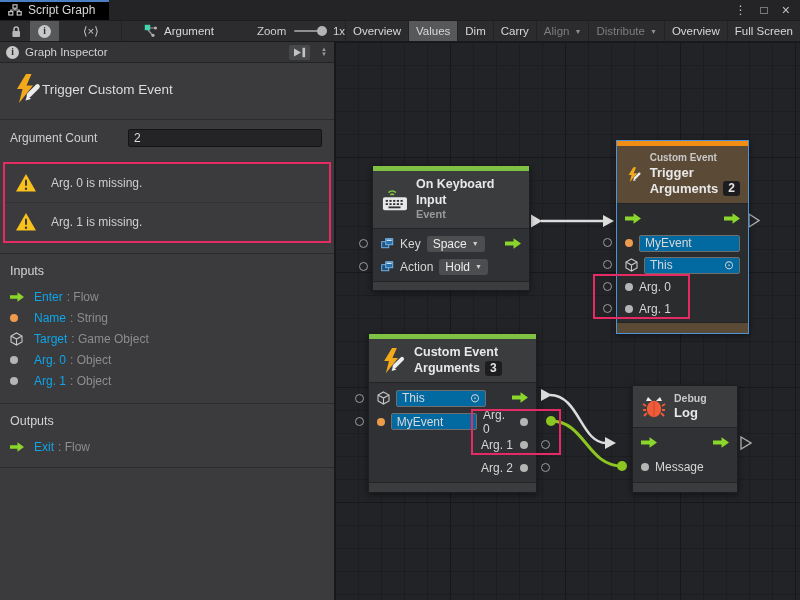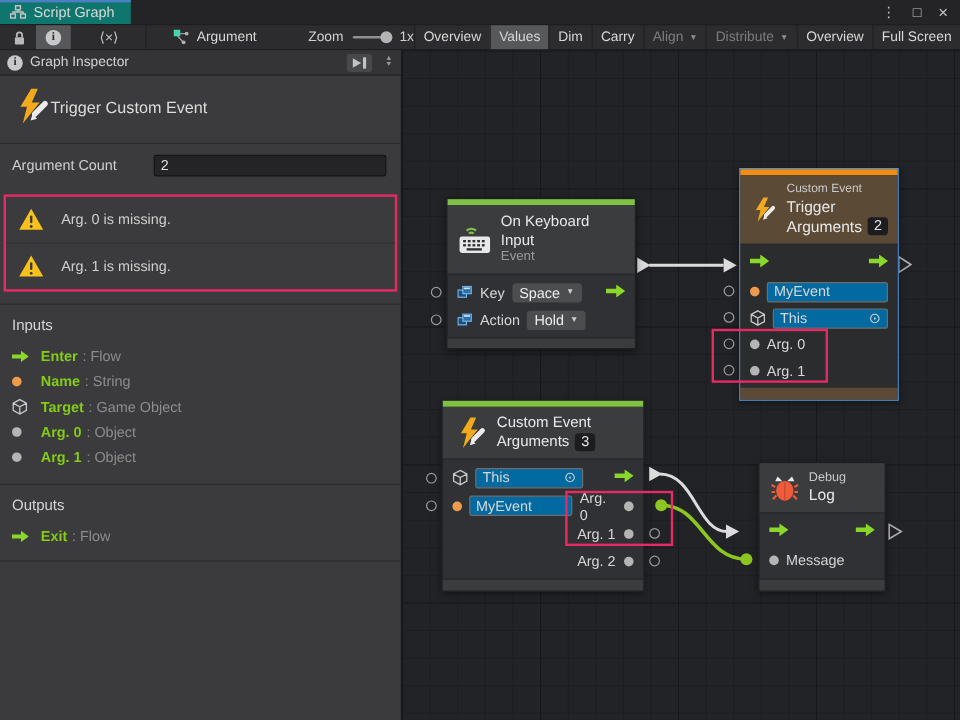--- a/index.html
+++ b/index.html
@@ -2,21 +2,21 @@
 <html><head>
 <meta charset="utf-8">
 <style>
   * { margin:0; padding:0; box-sizing:border-box; }
   html,body { width:800px; height:600px; overflow:hidden; background:#242426;
     font-family:"Liberation Sans", sans-serif; -webkit-font-smoothing:antialiased; }
   .window { width:800px; height:600px; display:flex; flex-direction:column; background:#242426; }
 
   
   .tabbar { height:20px; background:#242426; display:flex; align-items:stretch; position:relative; flex:none; }
-  .tab { background:#0f766e; display:flex; align-items:center; gap:6px; padding:0 14px 0 8px; position:relative; }
+  .tab { background:#000000; display:flex; align-items:center; gap:6px; padding:0 14px 0 8px; position:relative; }
   .tab-accent { position:absolute; top:0; left:0; right:0; height:2px; background:#4a7fc1; }
   .tab-label { color:#d8d8d8; font-size:12px; }
   .win-controls { margin-left:auto; display:flex; align-items:center; gap:14px; padding-right:10px; color:#c2c2c2; }
   .win-controls span { font-size:12px; line-height:1; cursor:default; }
 
   
   .toolbar { height:22px; background:#2c2c2e; border-top:1px solid #1d1d1f; border-bottom:1px solid #191a1c;
     display:flex; align-items:center; flex:none; font-size:11.5px; color:#d4d4d4; }
   .tbtn { height:100%; display:flex; align-items:center; padding:0 7px; color:#d8d8d8; white-space:nowrap; }
   .tbtn.icon-btn { padding:0 8px; }
@@ -48,42 +48,42 @@
   .text-input { flex:1; height:18px; background:#242426; border:1px solid #141416; border-radius:2px;
     color:#dedede; font-size:12px; padding:0 5px; display:flex; align-items:center; }
   .warnings { margin:6px 3px 10px 3px; border:2px solid #e62a63; }
   .warning-row { display:flex; align-items:center; gap:14px; padding:9px 10px; }
   .warning-row + .warning-row { border-top:1px solid #333335; }
   .warning-text { color:#cfcfcf; }
   .section { padding:8px 0 4px 0; }
   .section-header { padding:2px 10px 8px 10px; font-size:12.5px; color:#d4d4d4; }
   .pin-row { display:flex; align-items:center; height:21px; padding:0 10px; }
   .pin-icon { width:24px; display:flex; align-items:center; }
-  .pin-name { font-weight:bold; color:#84cc16; margin-right:4px; }
+  .pin-name { font-weight:normal; color:#0ea5e9; margin-right:4px; }
   .pin-type { color:#8d8d8d; }
   .dot { width:8px; height:8px; border-radius:50%; display:inline-block; }
   .dot.orange { background:#ee9b4e; }
   .dot.gray { background:#b5b5b5; }
 
   
   .graph { position:relative; flex:1; overflow:hidden; background-color:#222327;
     background-image:
       linear-gradient(#17181b 1px, transparent 1px),
       linear-gradient(90deg, #17181b 1px, transparent 1px),
       linear-gradient(#1c1d20 1px, transparent 1px),
       linear-gradient(90deg, #1c1d20 1px, transparent 1px);
     background-size:115px 115px, 115px 115px, 23px 23px, 23px 23px; }
   .wires { position:absolute; inset:0; width:465px; height:558px; pointer-events:none; }
 
   .node { position:absolute; background:#303134; border:1px solid #1e1e20; box-shadow:0 2px 6px rgba(0,0,0,.45); }
   .node.selected { border:1px solid #4e92d8; }
   .colorbar { height:5px; }
   .colorbar.green { background:#7fc243; }
   .colorbar.orange { background:#f08d12; }
-  .node-header { background:#3b3c3e; display:flex; align-items:center; gap:8px; padding:6px 9px; border-bottom:1px solid #242426; }
+  .node-header { background:#3b3c3e; display:flex; align-items:center; gap:8px; padding:6px 9px; border-bottom:1px solid #242426;font-weight:bold; }
   .node-header.brown { background:#5b4a36; }
   .nh-lines { display:flex; flex-direction:column; line-height:1.25; }
   .nh-kind-small { font-size:10px; color:#c9c9c9; }
   .nh-kind { font-size:12.5px; color:#e8e8e8; }
   .nh-title { font-size:13px; color:#e8e8e8; }
   .nh-sub { font-size:11px; color:#9a9a9a; }
   .args-line { display:flex; align-items:center; gap:5px; }
   .badge { background:#1d1d1f; border-radius:3px; padding:0px 5px; font-size:12px; color:#e4e4e4; }
   .node-body { padding:3px 0; position:relative; }
   .node-footer { height:9px; background:#3b3c3e; border-top:1px solid #242426; }

